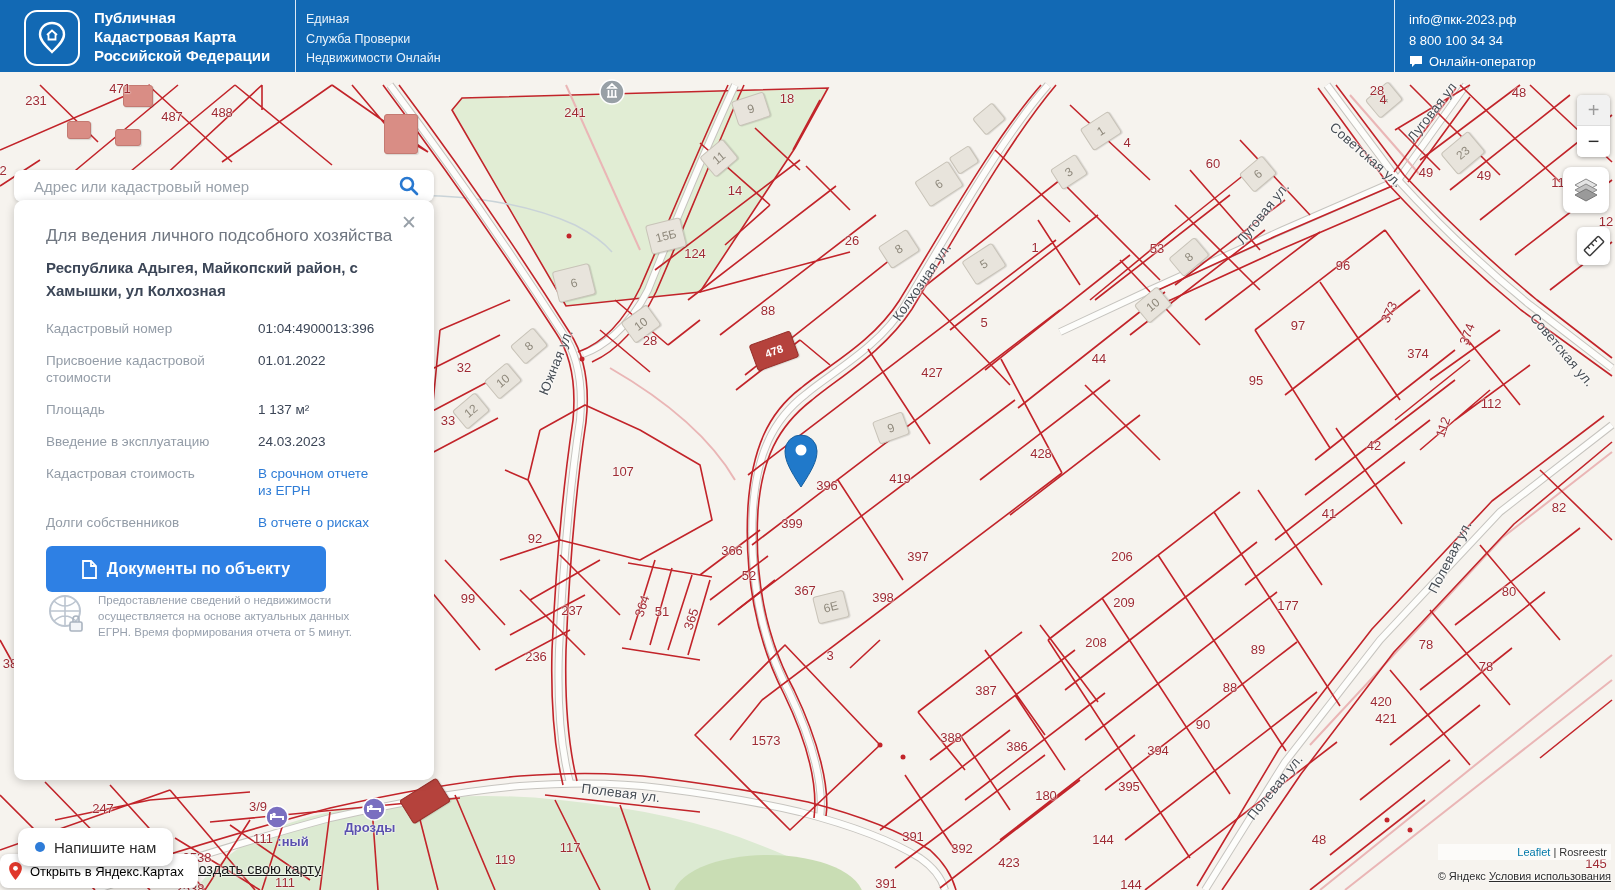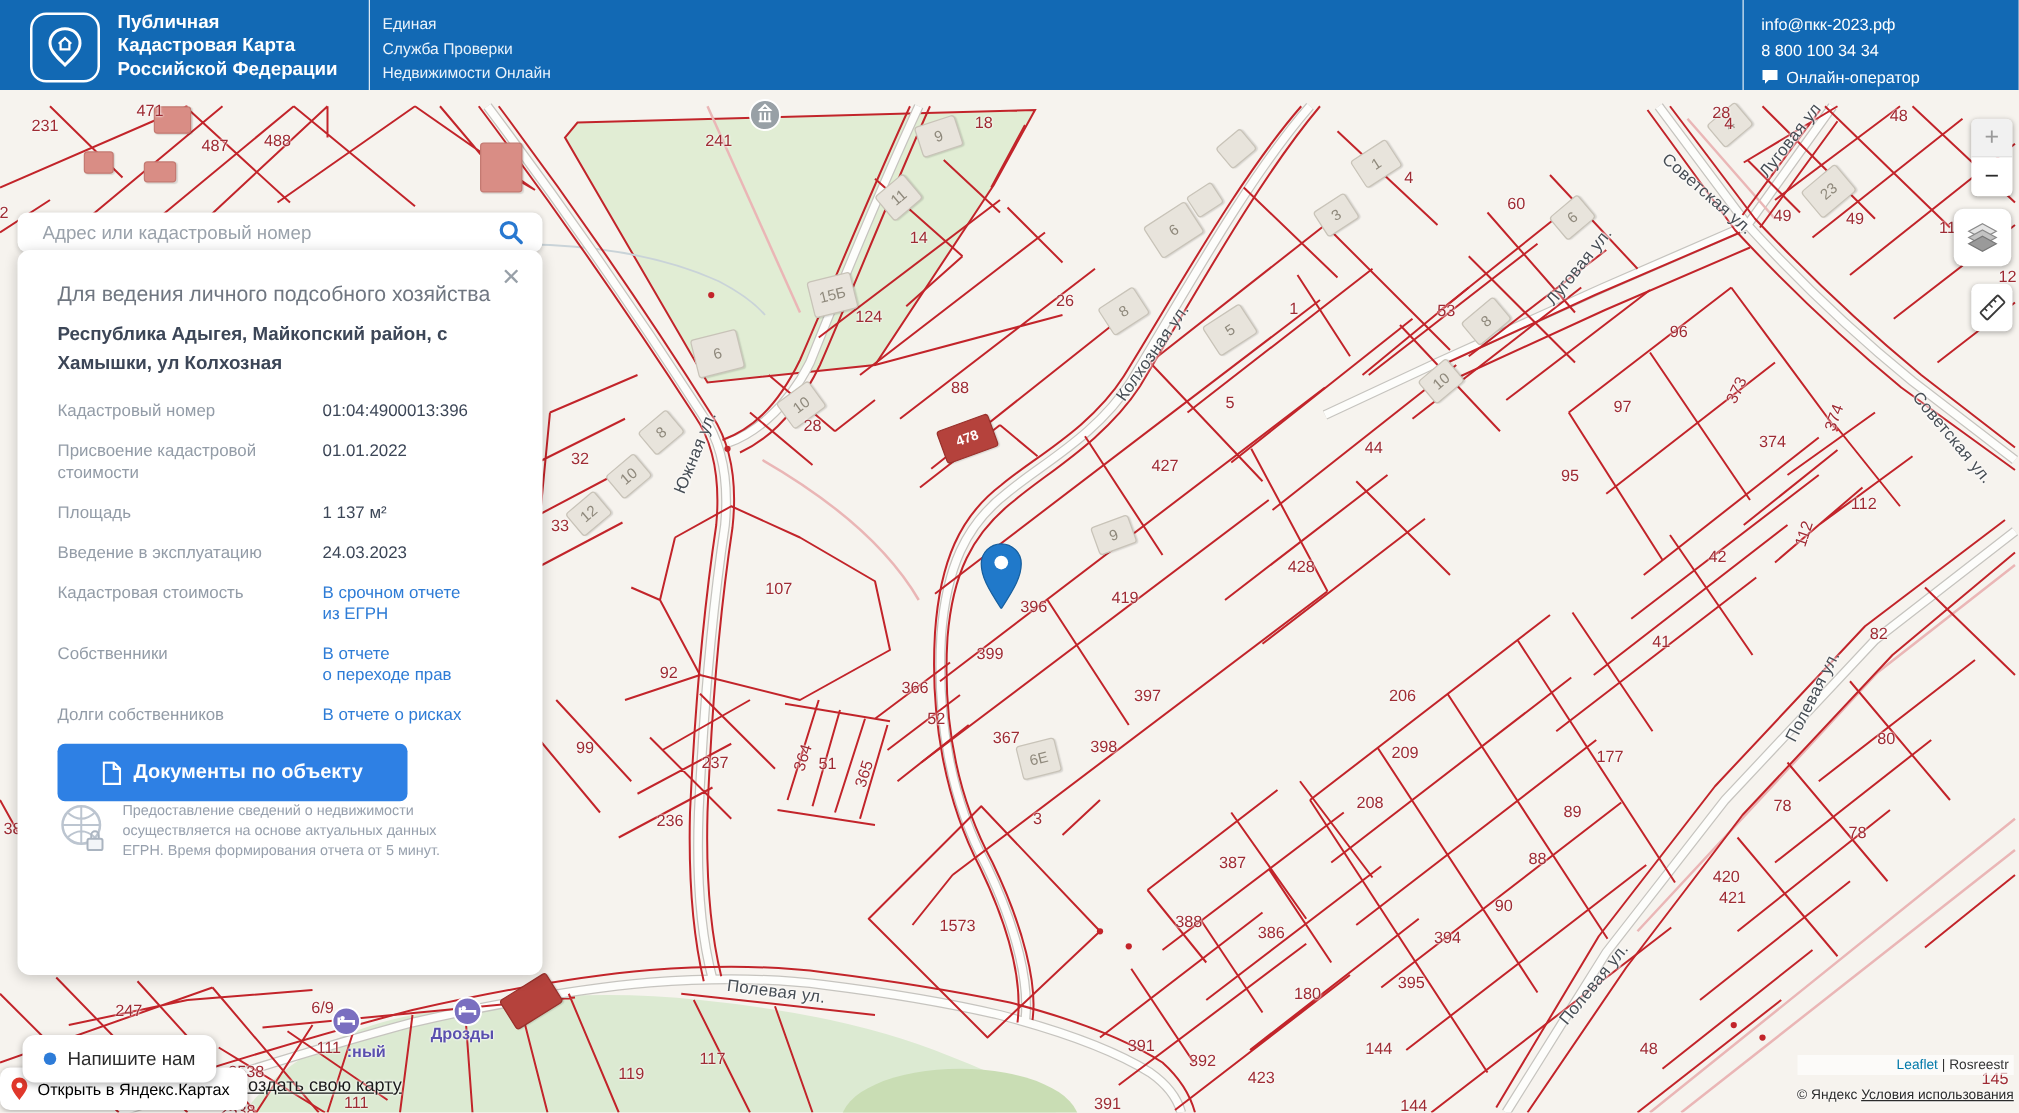--- a/index.html
+++ b/index.html
@@ -234,21 +234,21 @@
       <div class="lbl p" style="left: 792px; top: 523px; transform: translate(-50%, -50%) rotate(0deg);">399</div>
       <div class="lbl p" style="left: 827px; top: 485px; transform: translate(-50%, -50%) rotate(0deg);">396</div>
       <div class="lbl p" style="left: 900px; top: 478px; transform: translate(-50%, -50%) rotate(0deg);">419</div>
       <div class="lbl p" style="left: 918px; top: 556px; transform: translate(-50%, -50%) rotate(0deg);">397</div>
       <div class="lbl p" style="left: 883px; top: 597px; transform: translate(-50%, -50%) rotate(0deg);">398</div>
       <div class="lbl p" style="left: 830px; top: 655px; transform: translate(-50%, -50%) rotate(0deg);">3</div>
       <div class="lbl p" style="left: 766px; top: 740px; transform: translate(-50%, -50%) rotate(0deg);">1573</div>
       <div class="lbl p" style="left: 570px; top: 847px; transform: translate(-50%, -50%) rotate(0deg);">117</div>
       <div class="lbl p" style="left: 505px; top: 859px; transform: translate(-50%, -50%) rotate(0deg);">119</div>
       <div class="lbl p" style="left: 103px; top: 808px; transform: translate(-50%, -50%) rotate(0deg);">247</div>
-      <div class="lbl p" style="left: 258px; top: 806px; transform: translate(-50%, -50%) rotate(0deg);">6/9</div>
+      <div class="lbl p" style="left: 258px; top: 806px; transform: translate(-50%, -50%) rotate(0deg);">3/9</div>
       <div class="lbl p" style="left: 263px; top: 838px; transform: translate(-50%, -50%) rotate(0deg);">111</div>
       <div class="lbl p" style="left: 285px; top: 882px; transform: translate(-50%, -50%) rotate(0deg);">111</div>
       <div class="lbl p" style="left: 197px; top: 857px; transform: translate(-50%, -50%) rotate(0deg);">2538</div>
       <div class="lbl p" style="left: 190px; top: 888px; transform: translate(-50%, -50%) rotate(0deg);">2538</div>
       <div class="lbl p" style="left: 10px; top: 663px; transform: translate(-50%, -50%) rotate(0deg);">38</div>
       <div class="lbl p" style="left: 984px; top: 322px; transform: translate(-50%, -50%) rotate(0deg);">5</div>
       <div class="lbl p" style="left: 1035px; top: 247px; transform: translate(-50%, -50%) rotate(0deg);">1</div>
       <div class="lbl p" style="left: 1127px; top: 142px; transform: translate(-50%, -50%) rotate(0deg);">4</div>
       <div class="lbl p" style="left: 932px; top: 372px; transform: translate(-50%, -50%) rotate(0deg);">427</div>
       <div class="lbl p" style="left: 1099px; top: 358px; transform: translate(-50%, -50%) rotate(0deg);">44</div>
@@ -258,21 +258,21 @@
       <div class="lbl p" style="left: 1343px; top: 265px; transform: translate(-50%, -50%) rotate(0deg);">96</div>
       <div class="lbl p" style="left: 1298px; top: 325px; transform: translate(-50%, -50%) rotate(0deg);">97</div>
       <div class="lbl p" style="left: 1256px; top: 380px; transform: translate(-50%, -50%) rotate(0deg);">95</div>
       <div class="lbl p" style="left: 1389px; top: 312px; transform: translate(-50%, -50%) rotate(-65deg);">373</div>
       <div class="lbl p" style="left: 1418px; top: 353px; transform: translate(-50%, -50%) rotate(0deg);">374</div>
       <div class="lbl p" style="left: 1467px; top: 334px; transform: translate(-50%, -50%) rotate(-70deg);">374</div>
       <div class="lbl p" style="left: 1491px; top: 403px; transform: translate(-50%, -50%) rotate(0deg);">112</div>
       <div class="lbl p" style="left: 1443px; top: 427px; transform: translate(-50%, -50%) rotate(-72deg);">112</div>
       <div class="lbl p" style="left: 1374px; top: 445px; transform: translate(-50%, -50%) rotate(0deg);">42</div>
       <div class="lbl p" style="left: 1329px; top: 513px; transform: translate(-50%, -50%) rotate(0deg);">41</div>
-      <div class="lbl p" style="left: 1493px; top: 507px; transform: translate(-50%, -50%) rotate(0deg); padding-left: 20px;">82</div>
+      <div class="lbl p" style="left: 1549px; top: 507px; transform: translate(-50%, -50%) rotate(0deg); padding-left: 20px;">82</div>
       <div class="lbl p" style="left: 1509px; top: 591px; transform: translate(-50%, -50%) rotate(0deg);">80</div>
       <div class="lbl p" style="left: 1426px; top: 644px; transform: translate(-50%, -50%) rotate(0deg);">78</div>
       <div class="lbl p" style="left: 1486px; top: 666px; transform: translate(-50%, -50%) rotate(0deg);">78</div>
       <div class="lbl p" style="left: 1288px; top: 605px; transform: translate(-50%, -50%) rotate(0deg);">177</div>
       <div class="lbl p" style="left: 1258px; top: 649px; transform: translate(-50%, -50%) rotate(0deg);">89</div>
       <div class="lbl p" style="left: 1230px; top: 687px; transform: translate(-50%, -50%) rotate(0deg);">88</div>
       <div class="lbl p" style="left: 1203px; top: 724px; transform: translate(-50%, -50%) rotate(0deg);">90</div>
       <div class="lbl p" style="left: 1122px; top: 556px; transform: translate(-50%, -50%) rotate(0deg);">206</div>
       <div class="lbl p" style="left: 1124px; top: 602px; transform: translate(-50%, -50%) rotate(0deg);">209</div>
       <div class="lbl p" style="left: 1096px; top: 642px; transform: translate(-50%, -50%) rotate(0deg);">208</div>
@@ -393,25 +393,20 @@
         <div class="frow">
           <span class="flabel">Введение в эксплуатацию</span>
           <span class="fvalue">24.03.2023</span>
         </div>
         <div class="frow">
           <span class="flabel">Кадастровая стоимость</span>
           <span class="fvalue link">В срочном отчете
 из ЕГРН</span>
         </div>
         <div class="frow">
-          <span class="flabel">Собственники</span>
-          <span class="fvalue link">В отчете
-о переходе прав</span>
-        </div>
-        <div class="frow">
           <span class="flabel">Долги собственников</span>
           <span class="fvalue link">В отчете о рисках</span>
         </div>
       </div>
     <button class="doc-btn">
       <svg width="15" height="19" viewBox="0 0 15 19">
         <path d="M1,1 h8 l5,5 v12 h-13 Z" fill="none" stroke="#fff" stroke-width="1.8"></path>
         <path d="M9,1 v5 h5" fill="none" stroke="#fff" stroke-width="1.8"></path>
       </svg>
       <span>Документы по объекту</span>

